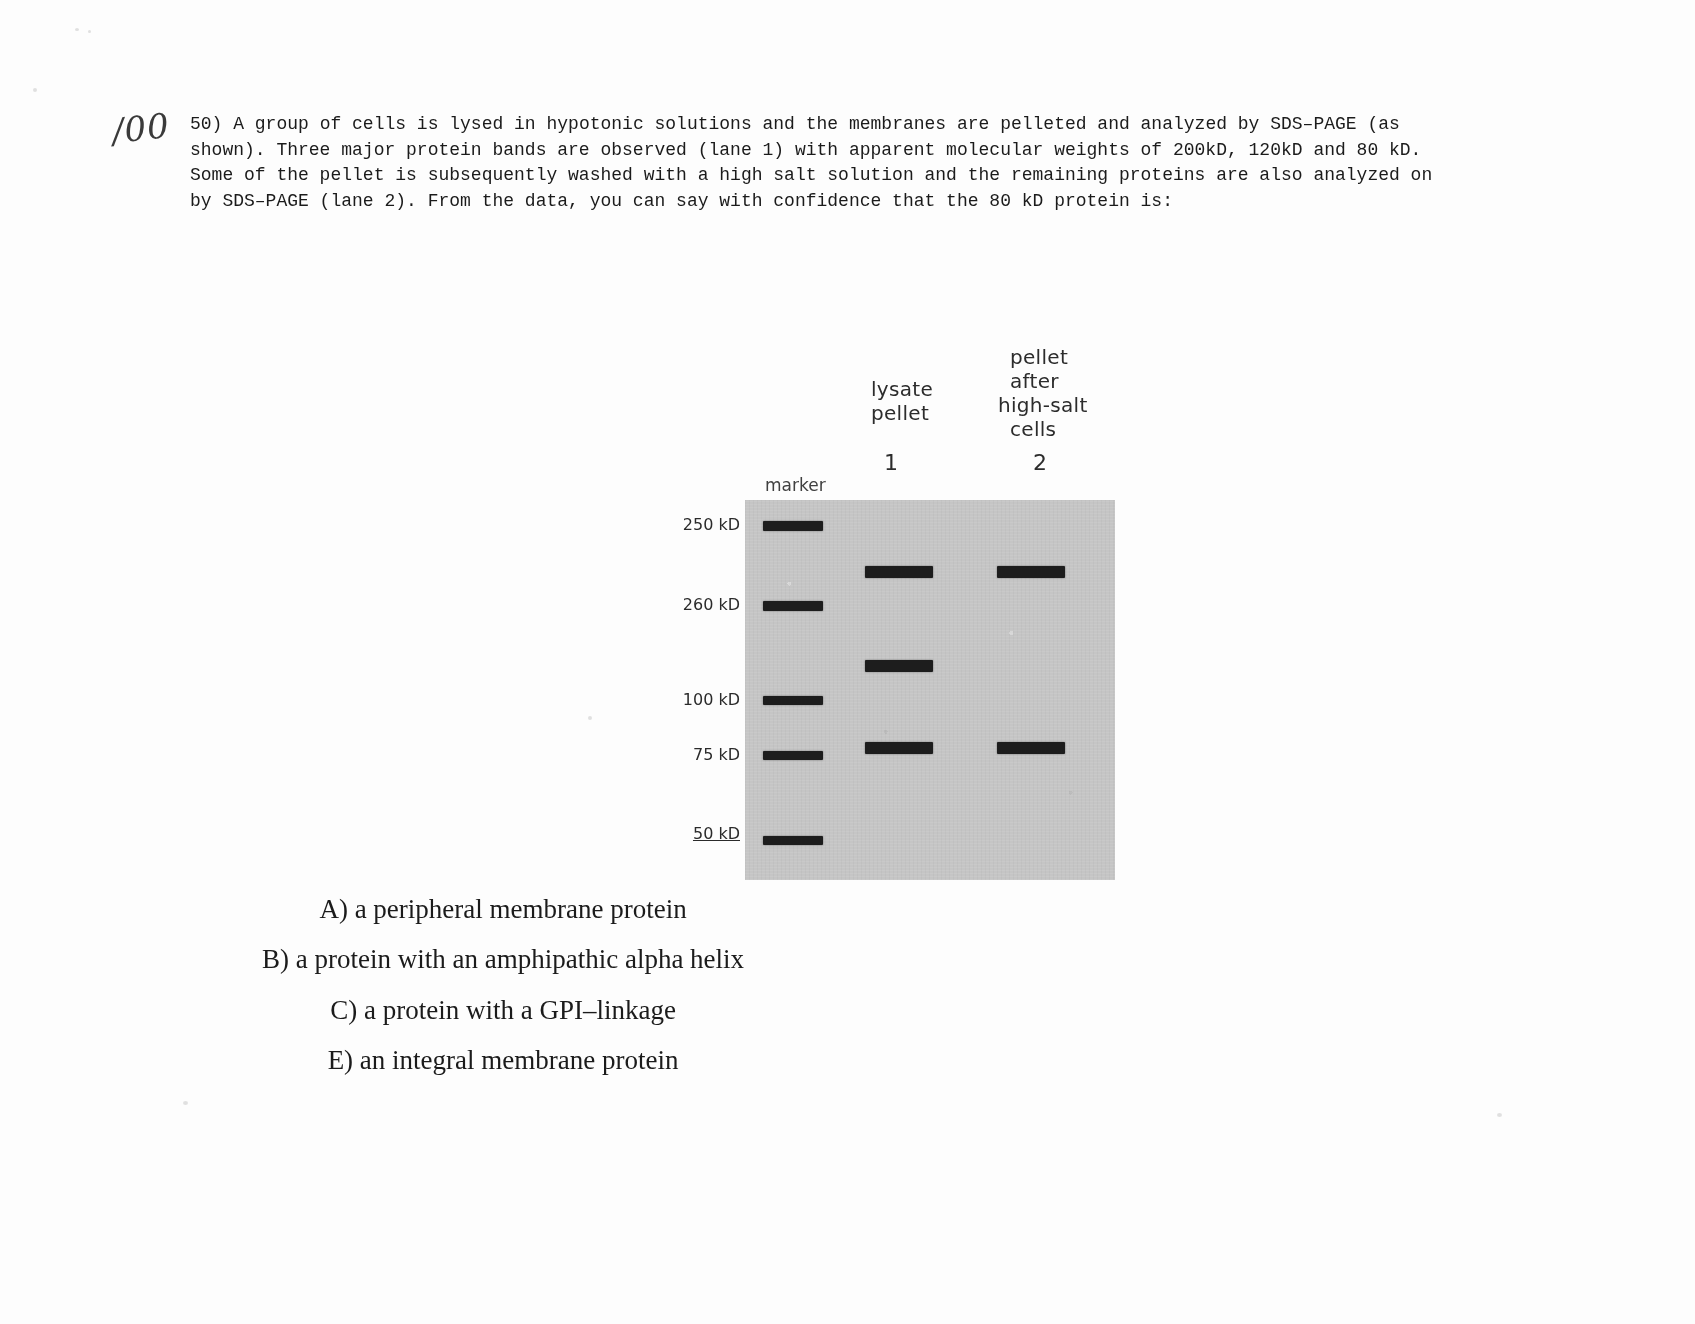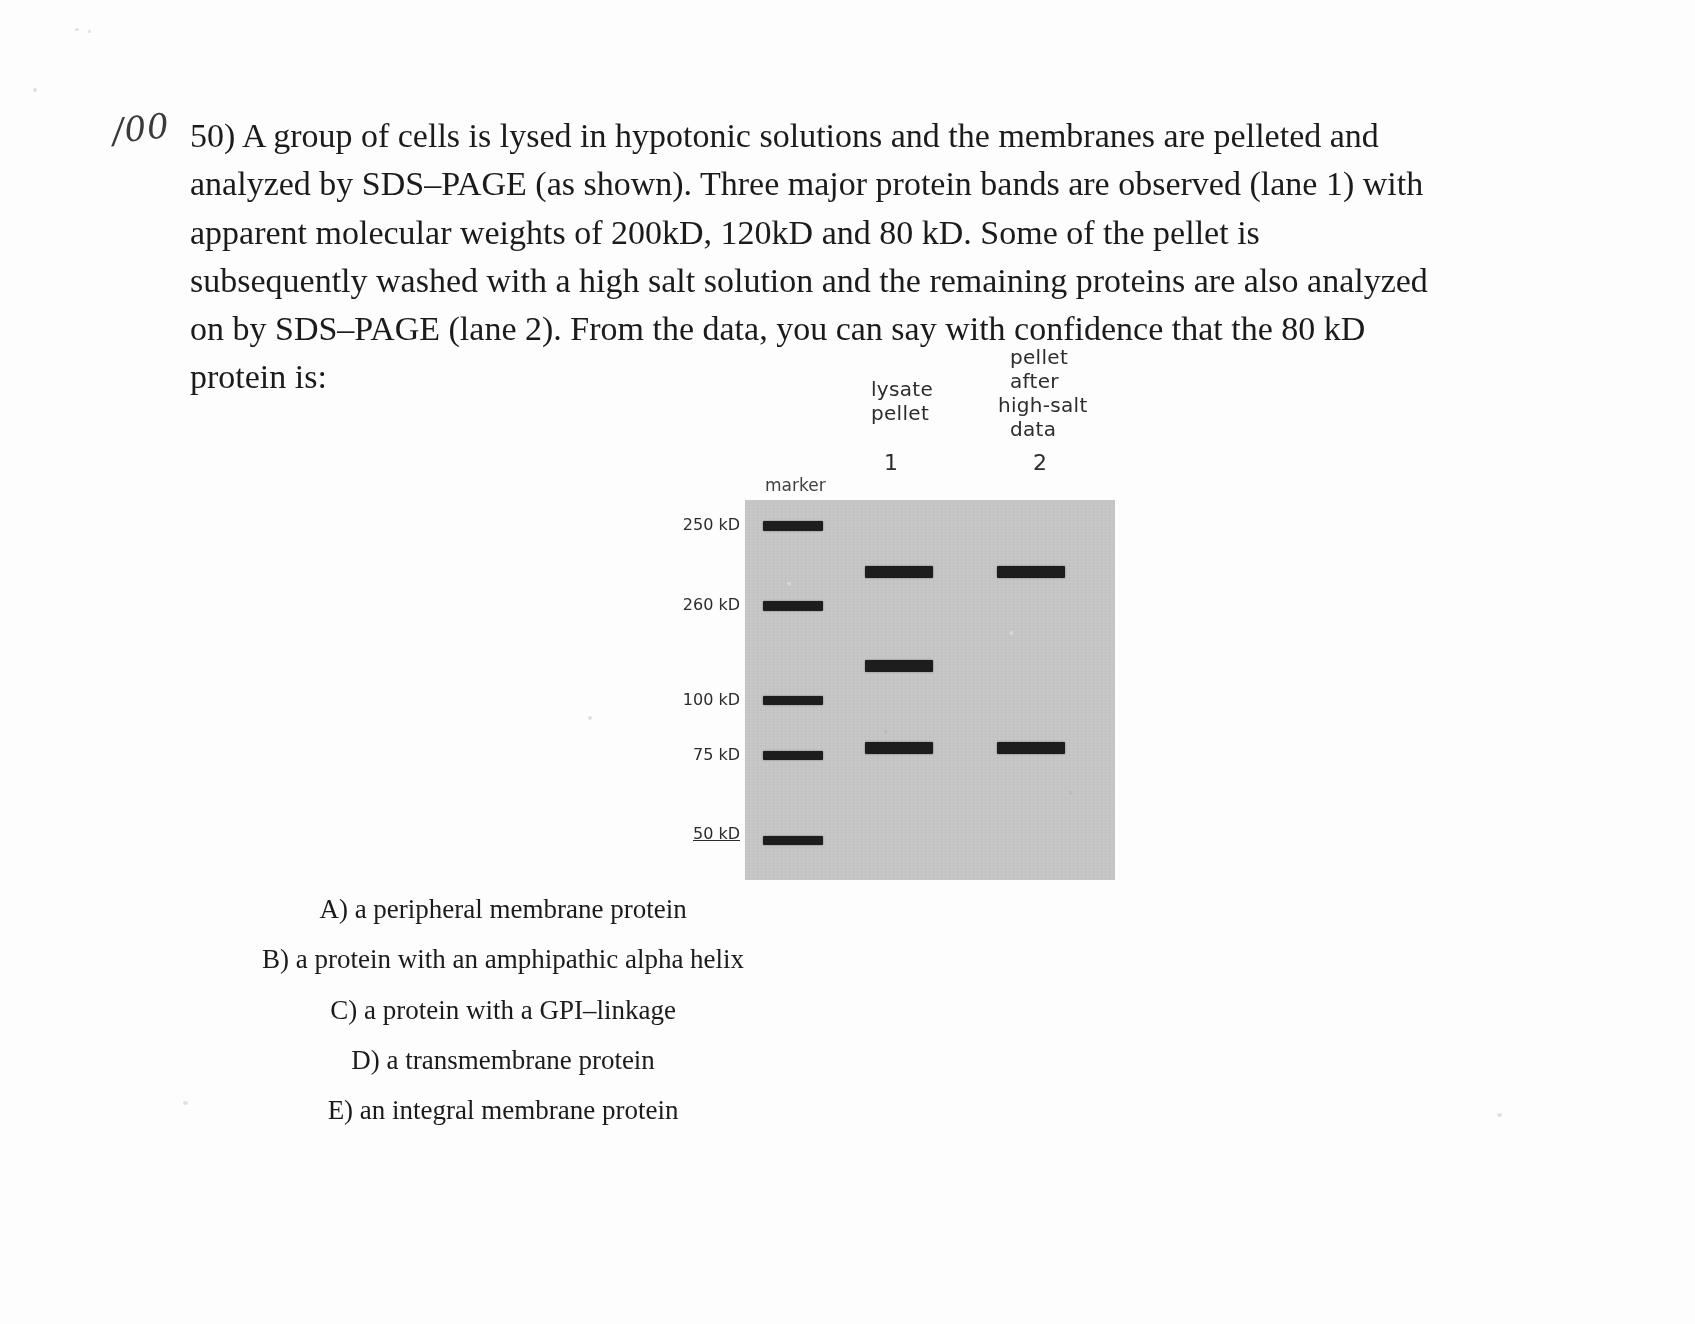--- a/index.html
+++ b/index.html
@@ -42,23 +42,24 @@
     letter-spacing: 1px;
     transform: rotate(-6deg);
   }
 
   
   .question {
     position: absolute;
     left: 190px;
     top: 112px;
     width: 1250px;
-    font-size: 34px;
+    font-size: 18px;
     line-height: 1.42;
     color: #1b1b1b;
+    font-family: Liberation Mono, monospace;
   }
   .q-num {
     display: inline;
   }
   .q-text {
     display: inline;
   }
 
   
   .figure {
@@ -165,21 +166,21 @@
   </div>
 
   <div class="figure">
 
     <div class="lane-label" style="left:126px; top:42px;">lysate</div>
     <div class="lane-label" style="left:126px; top:66px;">pellet</div>
 
     <div class="lane-label" style="left:265px; top:10px;">pellet</div>
     <div class="lane-label" style="left:265px; top:34px;">after</div>
     <div class="lane-label" style="left:253px; top:58px;">high-salt</div>
-    <div class="lane-label" style="left:265px; top:82px;">data</div>
+    <div class="lane-label" style="left:265px; top:82px;">cells</div>
 
     <div class="lane-number" style="left:139px; top:115px;">1</div>
     <div class="lane-number" style="left:288px; top:115px;">2</div>
 
     <div class="marker-word" style="left:20px; top:140px;">marker</div>
 
     <div class="mw-label" style="left:-95px; top:180px;">250 kD</div>
     <div class="mw-label" style="left:-95px; top:260px;">260 kD</div>
     <div class="mw-label" style="left:-95px; top:355px;">100 kD</div>
     <div class="mw-label" style="left:-95px; top:410px;">75 kD</div>
@@ -200,17 +201,16 @@
 
       <div class="band" style="left:252px; top:66px;  width:68px; height:12px;"></div>
       <div class="band" style="left:252px; top:242px; width:68px; height:12px;"></div>
     </div>
   </div>
 
   <div class="answers">
     <div class="answer-line">A) a peripheral membrane protein</div>
     <div class="answer-line">B) a protein with an amphipathic alpha helix</div>
     <div class="answer-line">C) a protein with a GPI–linkage</div>
-    <div class="answer-line">D) a transmembrane protein</div>
     <div class="answer-line">E) an integral membrane protein</div>
   </div>
 
 </div>
 
 </body></html>

